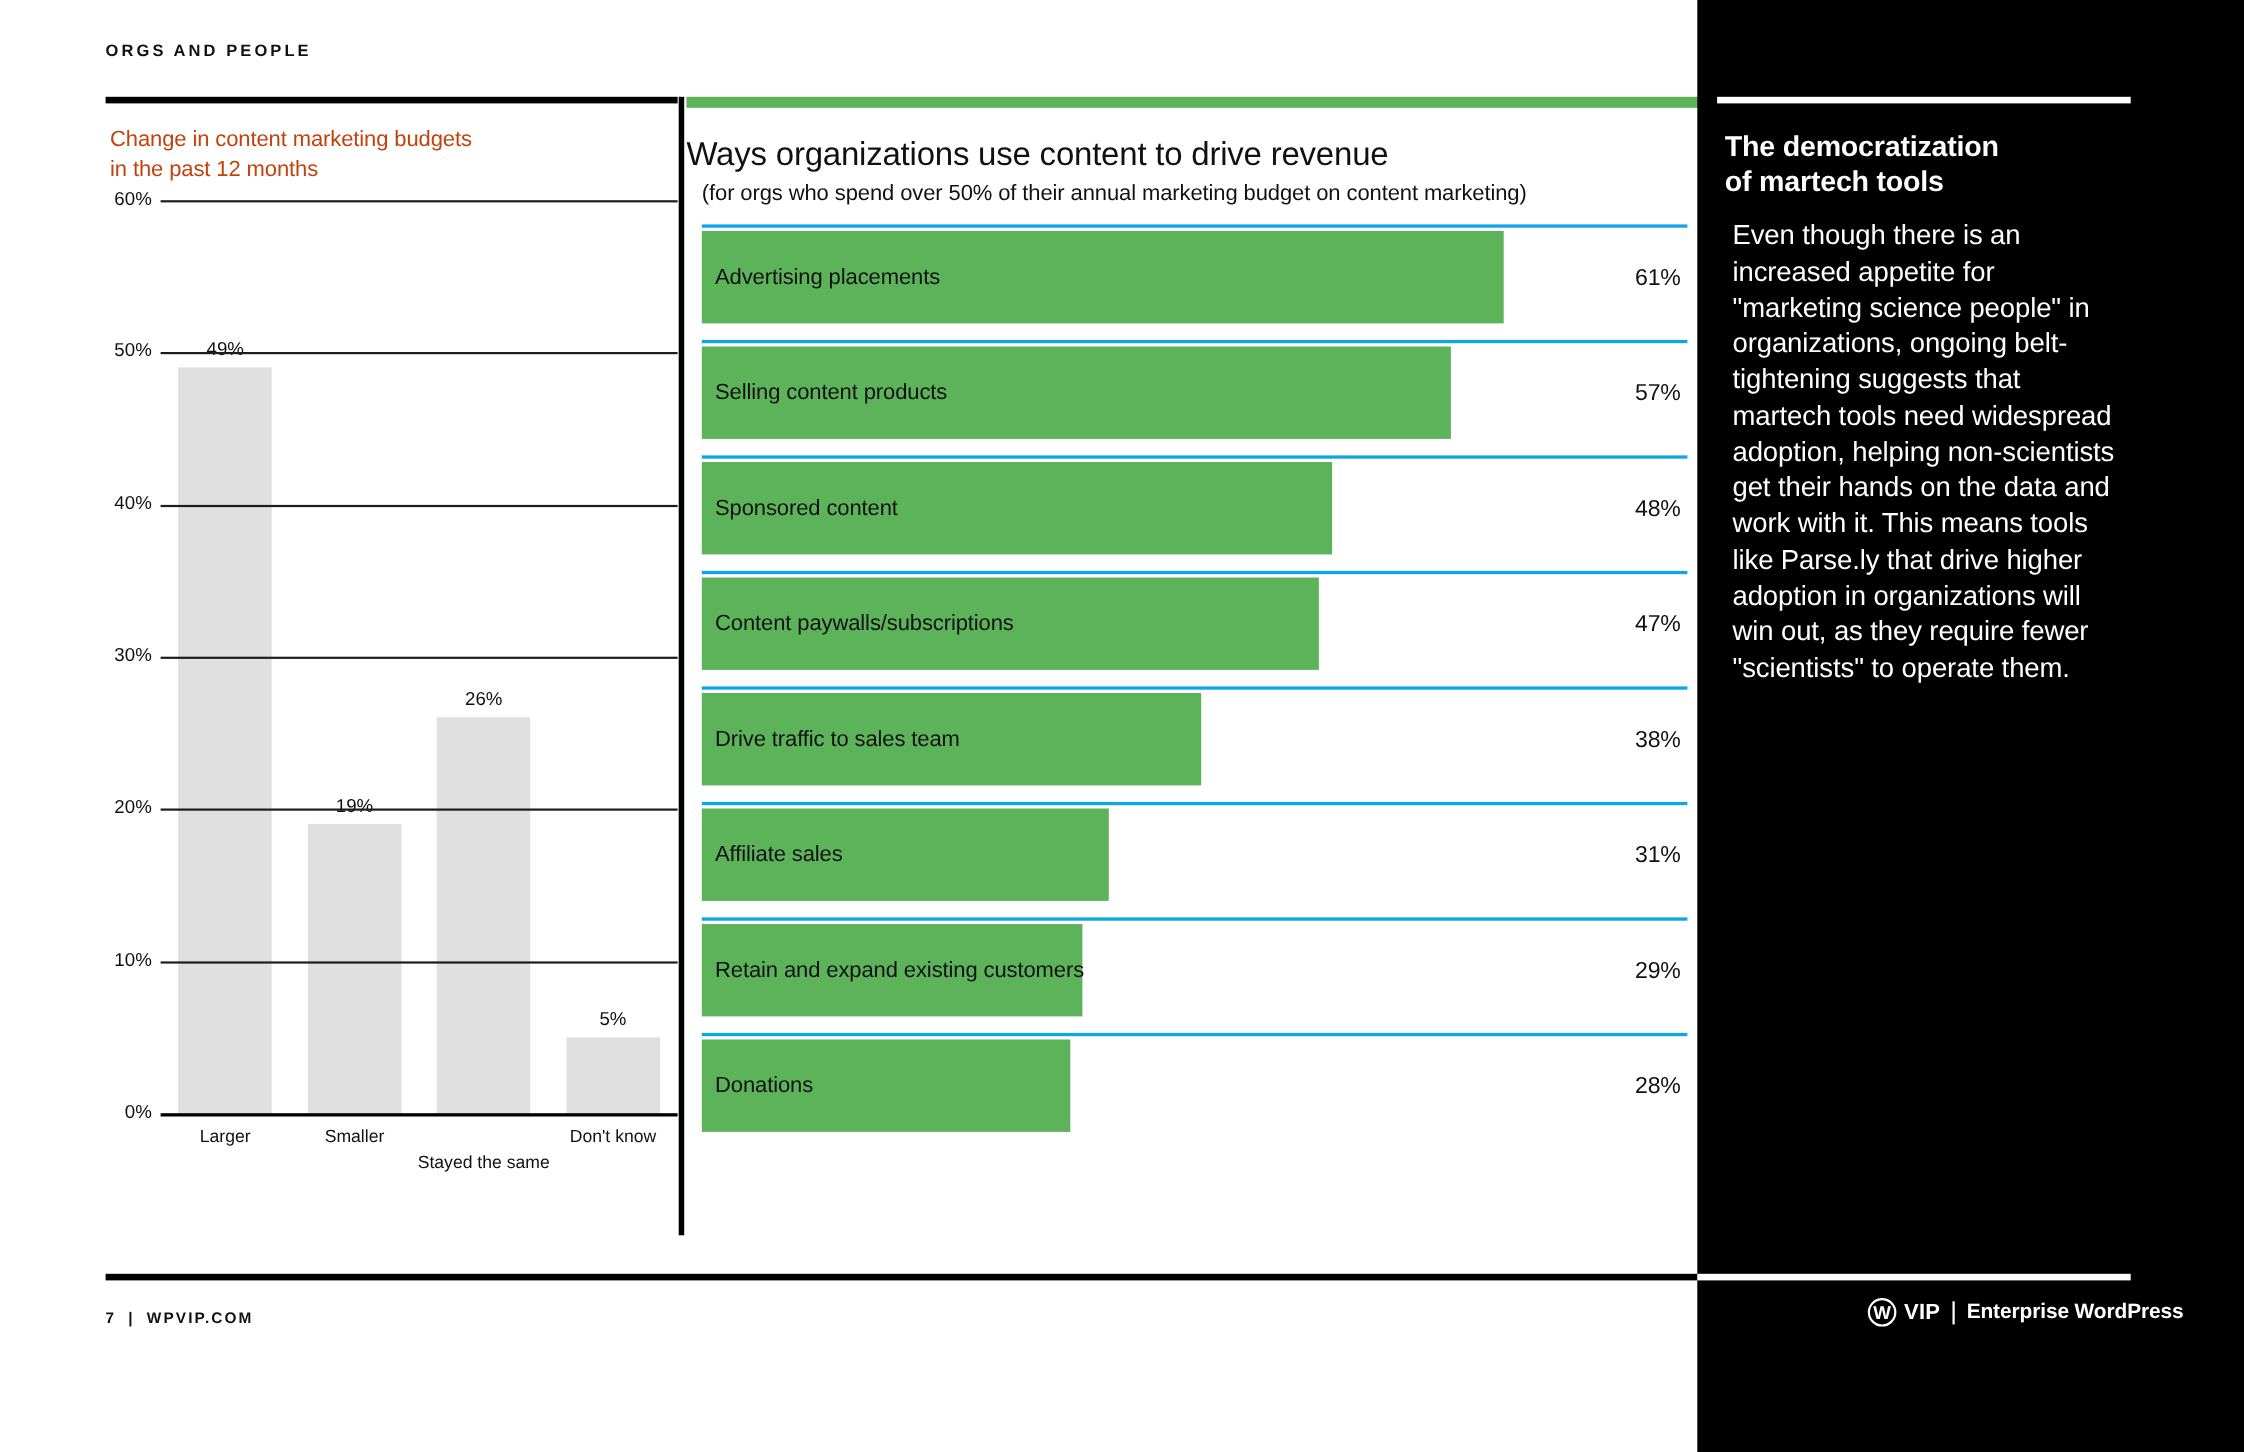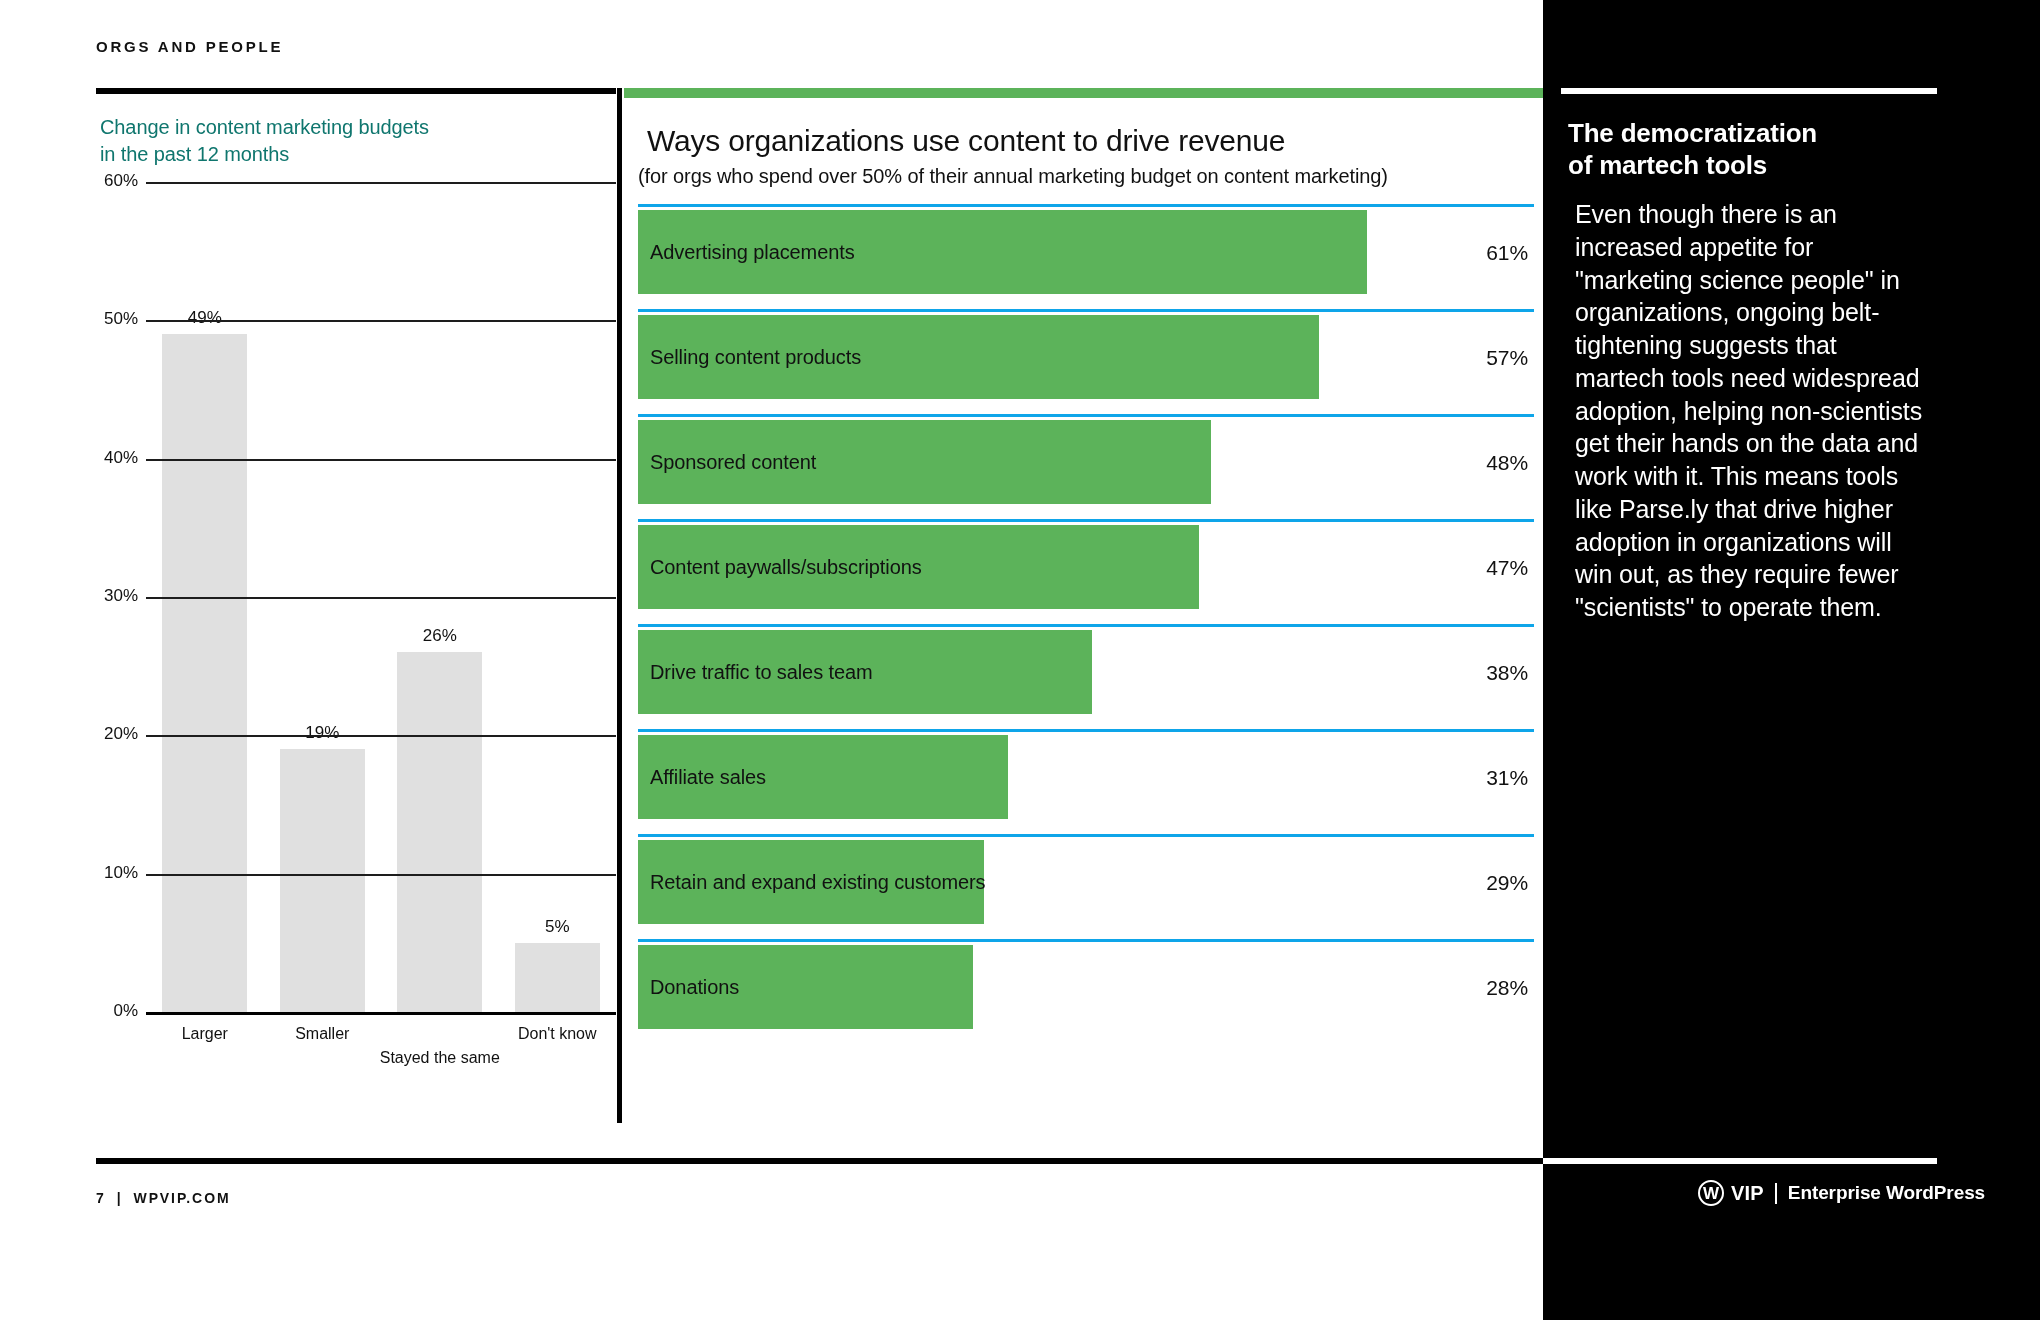--- a/index.html
+++ b/index.html
@@ -121,21 +121,21 @@
     top: 110px;
     width: 520px;
     height: 1010px;
   }
   .lc-title {
     position: absolute;
     left: 4px; top: 4px;
     width: 500px;
     font-size: 20px;
     line-height: 1.34;
-    color: #0f766e;
+    color: #c2410c;
     letter-spacing: -0.1px;
   }
   .lc-plot {
     position: absolute;
     left: 0; top: 72px;
     width: 520px;
     height: 830px;
   }
   .gridline {
     position: absolute;
@@ -198,21 +198,21 @@
   
   .mid-chart {
     position: absolute;
     left: 624px;
     top: 106px;
     width: 925px;
     height: 1020px;
   }
   .mc-title {
     position: absolute;
-    left: 23px; top: 18px;
+    left: 0; top: 18px;
     font-size: 30px;
     color: #111111;
     letter-spacing: -0.2px;
     white-space: nowrap;
   }
   .mc-sub {
     position: absolute;
     left: 14px; top: 59px;
     font-size: 20px;
     color: #111111;

